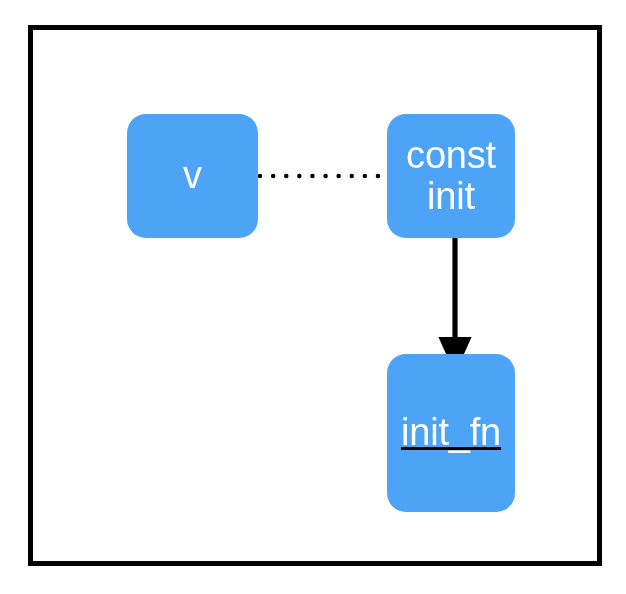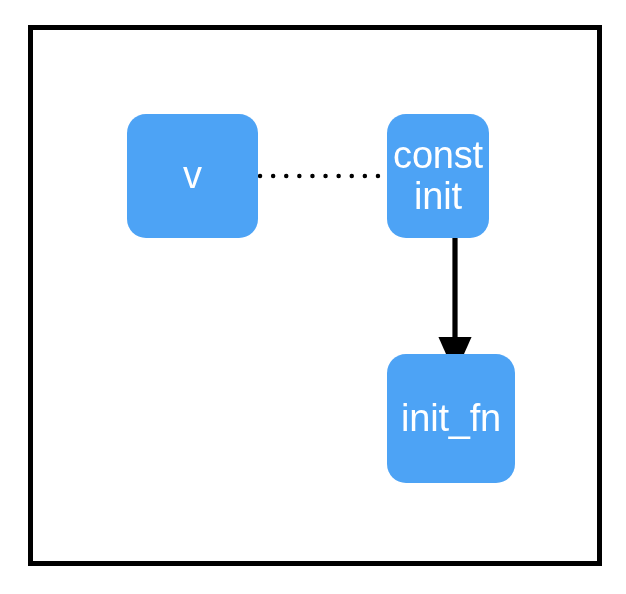--- a/index.html
+++ b/index.html
@@ -57,28 +57,29 @@
 
   #node-v {
     left: 127px;
     top: 114px;
     width: 131px;
     height: 124px;
   }
   #node-const-init {
     left: 387px;
     top: 114px;
-    width: 102px;
+    width: 128px;
     height: 124px;
   }
   #node-init-fn {
     left: 387px;
     top: 354px;
     width: 128px;
-    height: 129px;
+    height: 158px;
+    text-decoration: underline;
   }
 
   
   #edges-layer {
     position: absolute;
     left: 0;
     top: 0;
     width: 626px;
     height: 594px;
     pointer-events: none;

